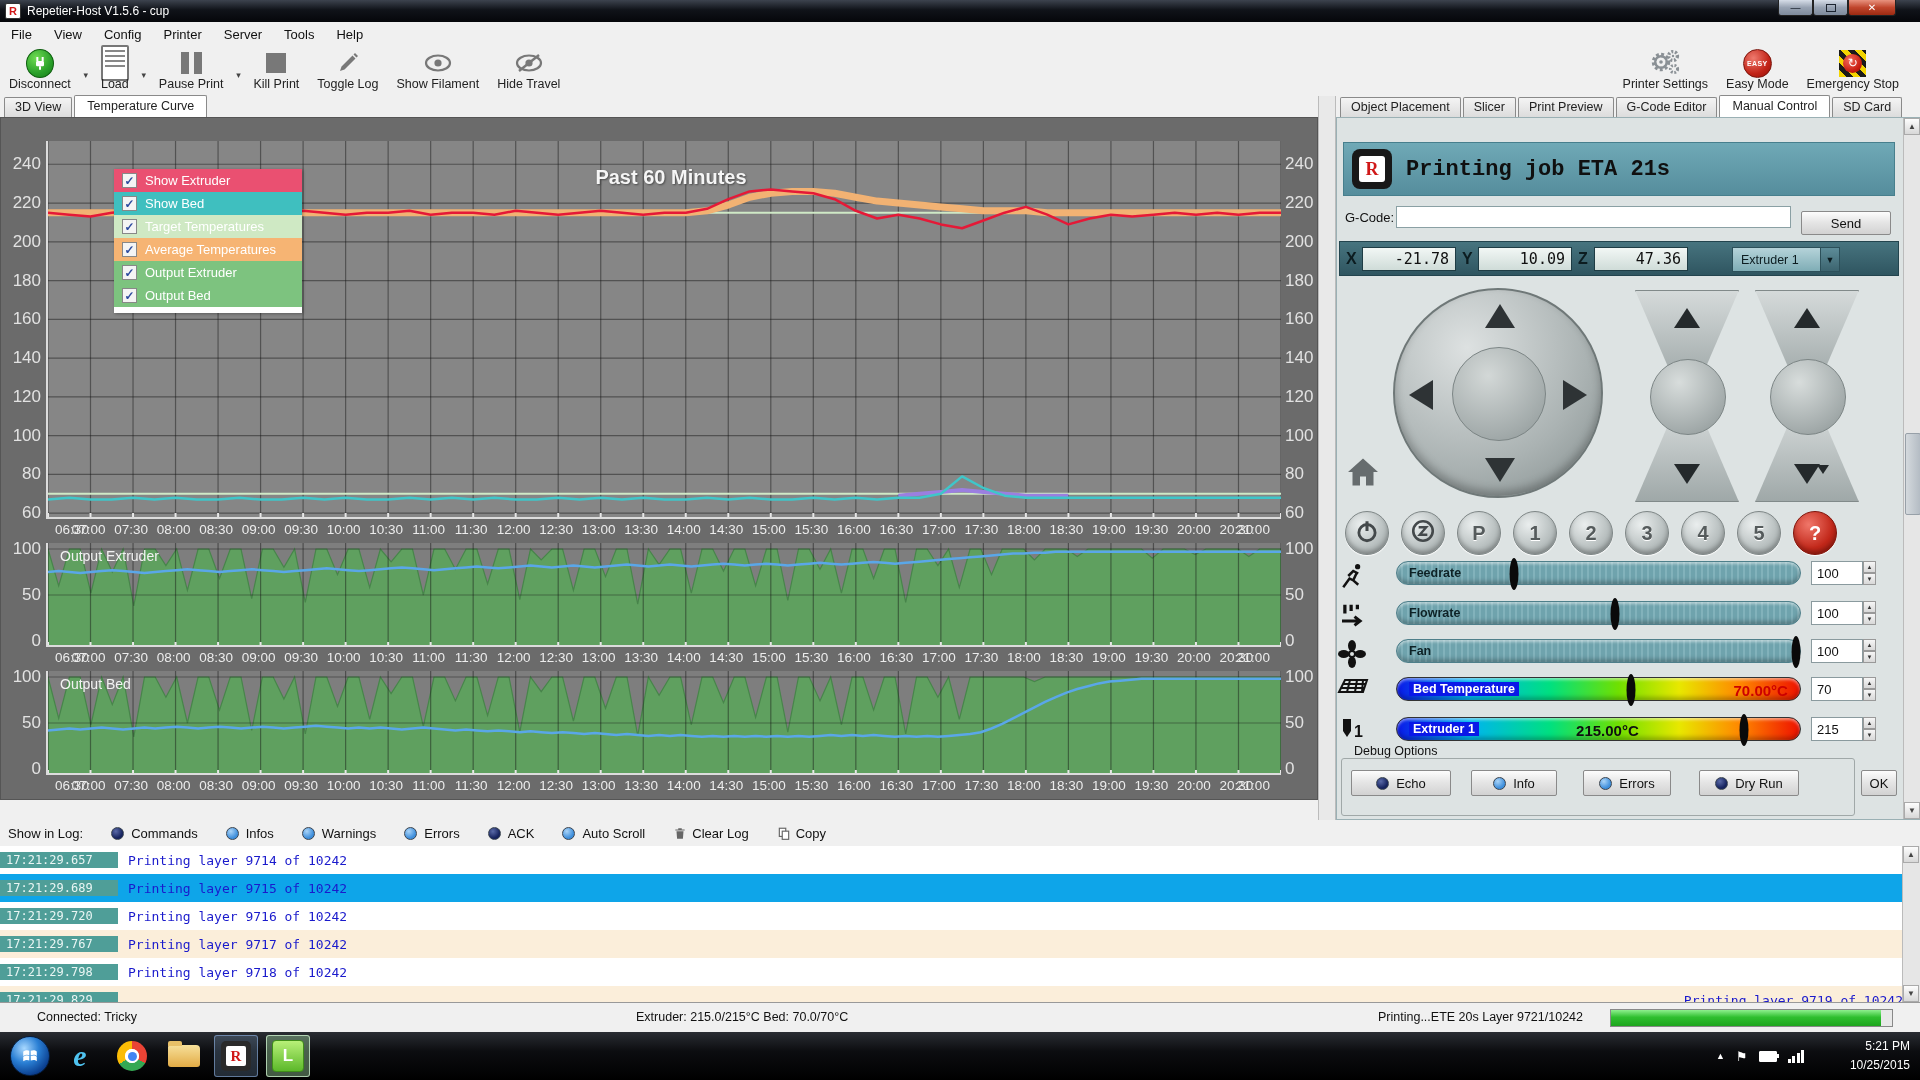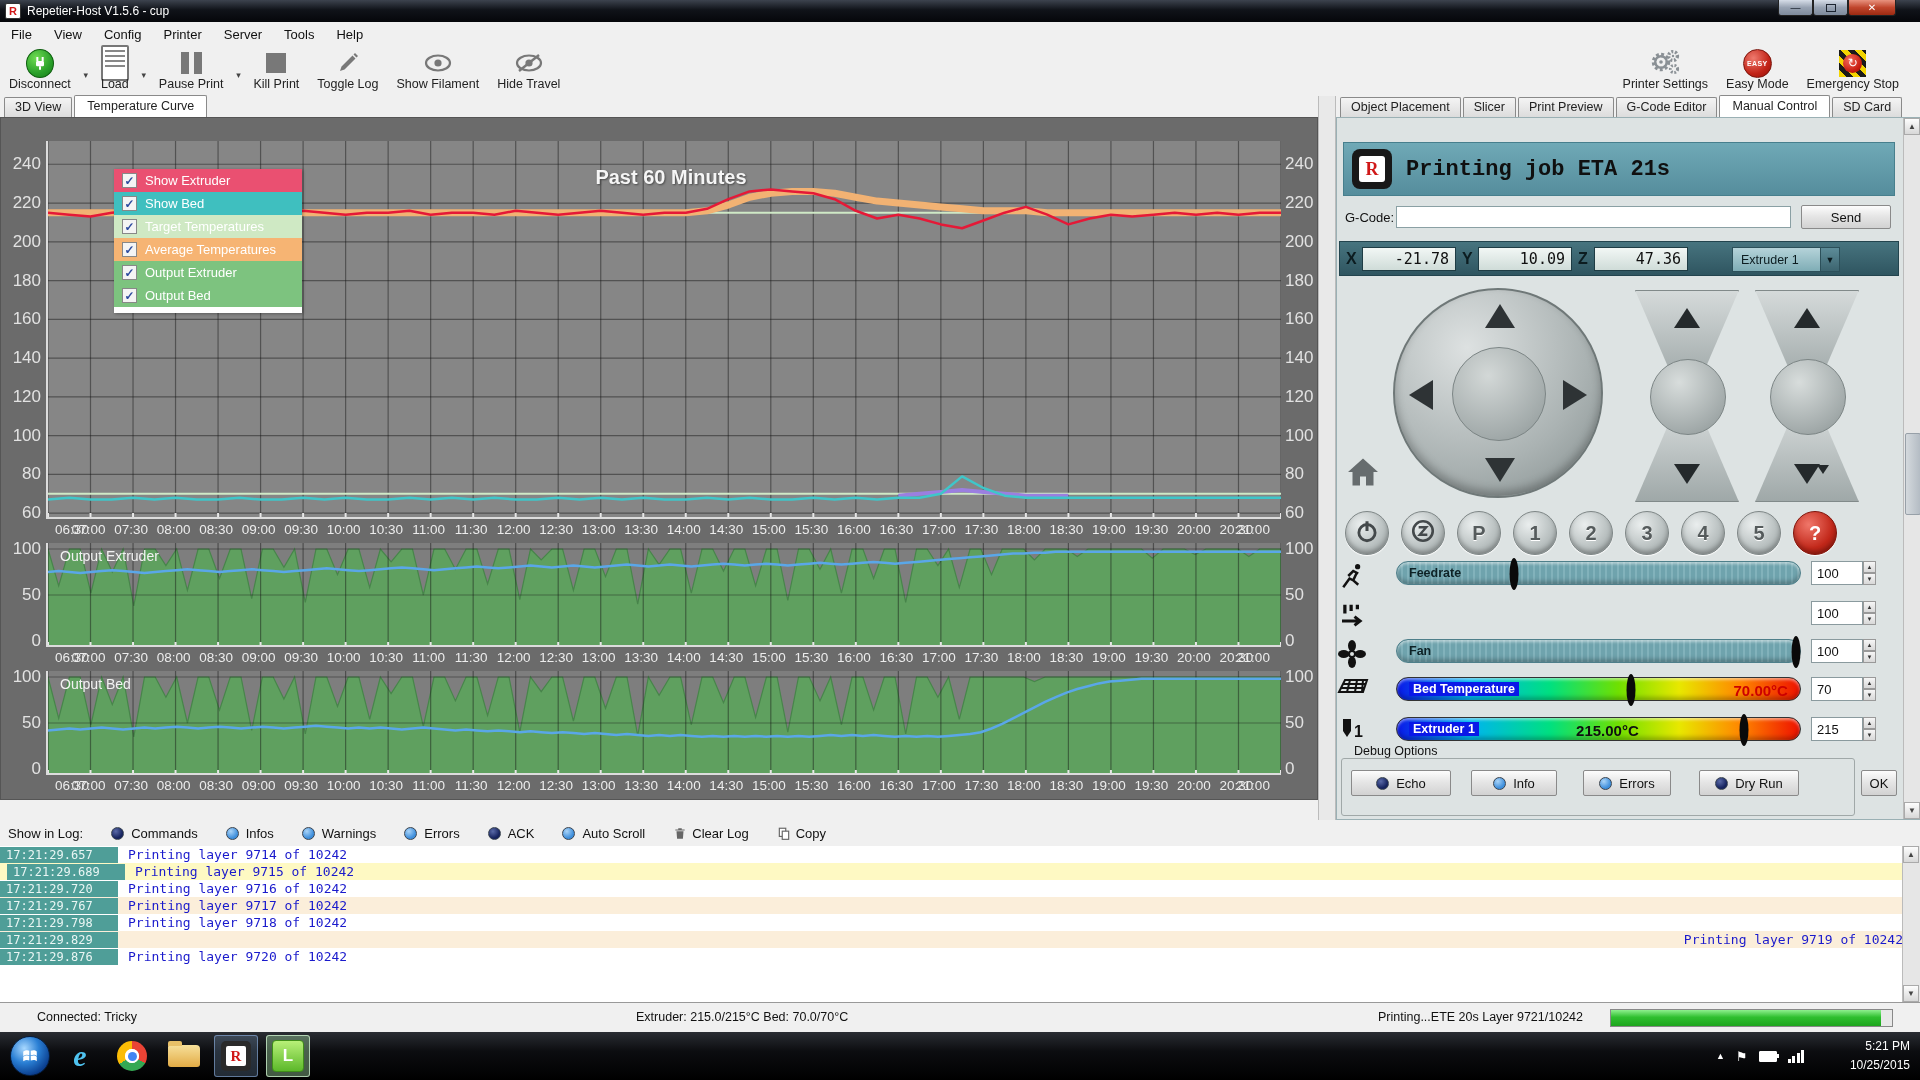--- a/index.html
+++ b/index.html
@@ -170,21 +170,21 @@
     border:1px solid #aaa;box-sizing:border-box;font-size:8px;display:flex;align-items:center;justify-content:center;color:#444;}
   #rp-thumb{position:absolute;left:1px;top:315px;width:14px;height:80px;background:linear-gradient(90deg,#d4d9dd,#b4bcc4);
     border:1px solid #97a0a8;border-radius:2px;}
   
   #log-section{position:absolute;left:0;top:820px;width:1920px;height:182px;background:#fff;}
   #log-header{height:26px;background:#f0f0f0;border-bottom:1px solid #d0d0d0;display:flex;
     align-items:center;font-size:13px;color:#111;gap:28px;padding-left:8px;}
   .log-toggle{display:flex;align-items:center;}
   .log-tool{display:flex;align-items:center;gap:5px;}
   #log-rows{position:absolute;left:0;top:26px;right:17px;bottom:0;overflow:hidden;}
-  .log-row{height:17px;display:flex;align-items:center;font-family:"DejaVu Sans Mono",monospace;}
+  .log-row{height:28px;display:flex;align-items:center;font-family:"DejaVu Sans Mono",monospace;}
   .log-time{width:118px;background:#4f9e98;color:#eaf6f4;font-size:12px;padding-left:6px;height:16px;
     display:flex;align-items:center;box-sizing:border-box;}
   .log-msg{margin-left:10px;color:#1a1acc;font-size:13px;}
   #log-scroll{position:absolute;right:0;top:26px;width:17px;bottom:0;background:#e6e6e6;border-left:1px solid #bbb;}
   
   #statusbar{position:absolute;left:0;top:1002px;width:1920px;height:30px;background:#f0f0f0;
     border-top:1px solid #999;font-size:12.5px;color:#111;}
   #progress{position:absolute;left:1610px;top:6px;width:283px;height:18px;border:1px solid #888;
     background:#e8e8e8;box-sizing:border-box;}
   #progress-fill{height:100%;background:linear-gradient(#8ef08e,#2fbf2f 45%,#1ea51e);}
@@ -749,21 +749,21 @@
       </div>
     <div id="panel-body">
       <div id="mc-header">
         <div class="mc-logo">
             <div class="mc-logo-inner">R</div>
           </div>
         <div id="mc-title">Printing job ETA 21s</div>
       </div>
       <span class="fieldlbl" style="left:8px;top:92px;">G-Code:</span>
       <div class="txtinput" style="left:59px;top:88px;width:395px;height:22px;"></div>
-      <div class="btn" style="left:464px;top:87px;width:90px;height:24px;text-align:center;">Send</div>
+      <div class="btn" style="left:464px;top:93px;width:90px;height:24px;text-align:center;">Send</div>
 
       <div id="xyz-bar">
         <div id="axes-row" style="display:flex;">
             <div class="axis-cell">
               <span class="axis-lbl">X</span>
               <div class="axis-val">-21.78</div>
             </div>
             <div class="axis-cell">
               <span class="axis-lbl">Y</span>
               <div class="axis-val">10.09</div>
@@ -835,21 +835,24 @@
               <div class="knob" style="left: 29%;"></div>
             </div><div class="spin">100</div><div class="spin-arrows">
               <div>▲</div>
               <div>▼</div>
             </div></div>
           <div class="slider-row" style="top: 483px;"><span class="icn"><svg width="30" height="30" viewBox="0 0 24 24">
                 <rect x="5" y="3" width="2.6" height="7" fill="#111"></rect>
                 <rect x="10" y="3" width="2.6" height="5" fill="#111"></rect>
                 <rect x="15" y="3" width="2.6" height="3.6" fill="#111"></rect>
                 <path d="M4 16 H17 M14 12.5 L18.5 16 L14 19.5" stroke="#111" stroke-width="2.4" fill="none"></path>
-              </svg></span><div class="spin">100</div><div class="spin-arrows">
+              </svg></span><div class="pill">
+              <span class="pill-label">Flowrate</span>
+              <div class="knob" style="left: 54%;"></div>
+            </div><div class="spin">100</div><div class="spin-arrows">
               <div>▲</div>
               <div>▼</div>
             </div></div>
           <div class="slider-row" style="top: 521px;"><span class="icn"><svg width="30" height="30" viewBox="0 0 24 24">
                 <g fill="#111">
                   <ellipse cx="12" cy="5.4" rx="3.2" ry="4.6"></ellipse>
                   <ellipse cx="12" cy="18.6" rx="3.2" ry="4.6"></ellipse>
                   <ellipse cx="5.4" cy="12" rx="4.6" ry="3.2"></ellipse>
                   <ellipse cx="18.6" cy="12" rx="4.6" ry="3.2"></ellipse>
                   <circle cx="12" cy="12" r="2.4" fill="#dde3e3" stroke="#111" stroke-width="1.6"></circle>
@@ -958,21 +961,21 @@
           <rect x="9" y="8" width="11" height="14" fill="#fff" stroke="#666" stroke-width="2"></rect>
         </svg>
       <span>Copy</span>
     </span>
   </div>
   <div id="log-rows">
       <div class="log-row" style="background: rgb(255, 255, 255);">
         <span class="log-time">17:21:29.657</span>
         <span class="log-msg">Printing layer 9714 of 10242</span>
       </div>
-      <div class="log-row" style="background: #fef9c3; padding-left: 7px;">
+      <div class="log-row" style="background: #0ea5e9;">
         <span class="log-time">17:21:29.689</span>
         <span class="log-msg">Printing layer 9715 of 10242</span>
       </div>
       <div class="log-row" style="background: rgb(255, 255, 255);">
         <span class="log-time">17:21:29.720</span>
         <span class="log-msg">Printing layer 9716 of 10242</span>
       </div>
       <div class="log-row" style="background: rgb(251, 238, 218);">
         <span class="log-time">17:21:29.767</span>
         <span class="log-msg">Printing layer 9717 of 10242</span>

